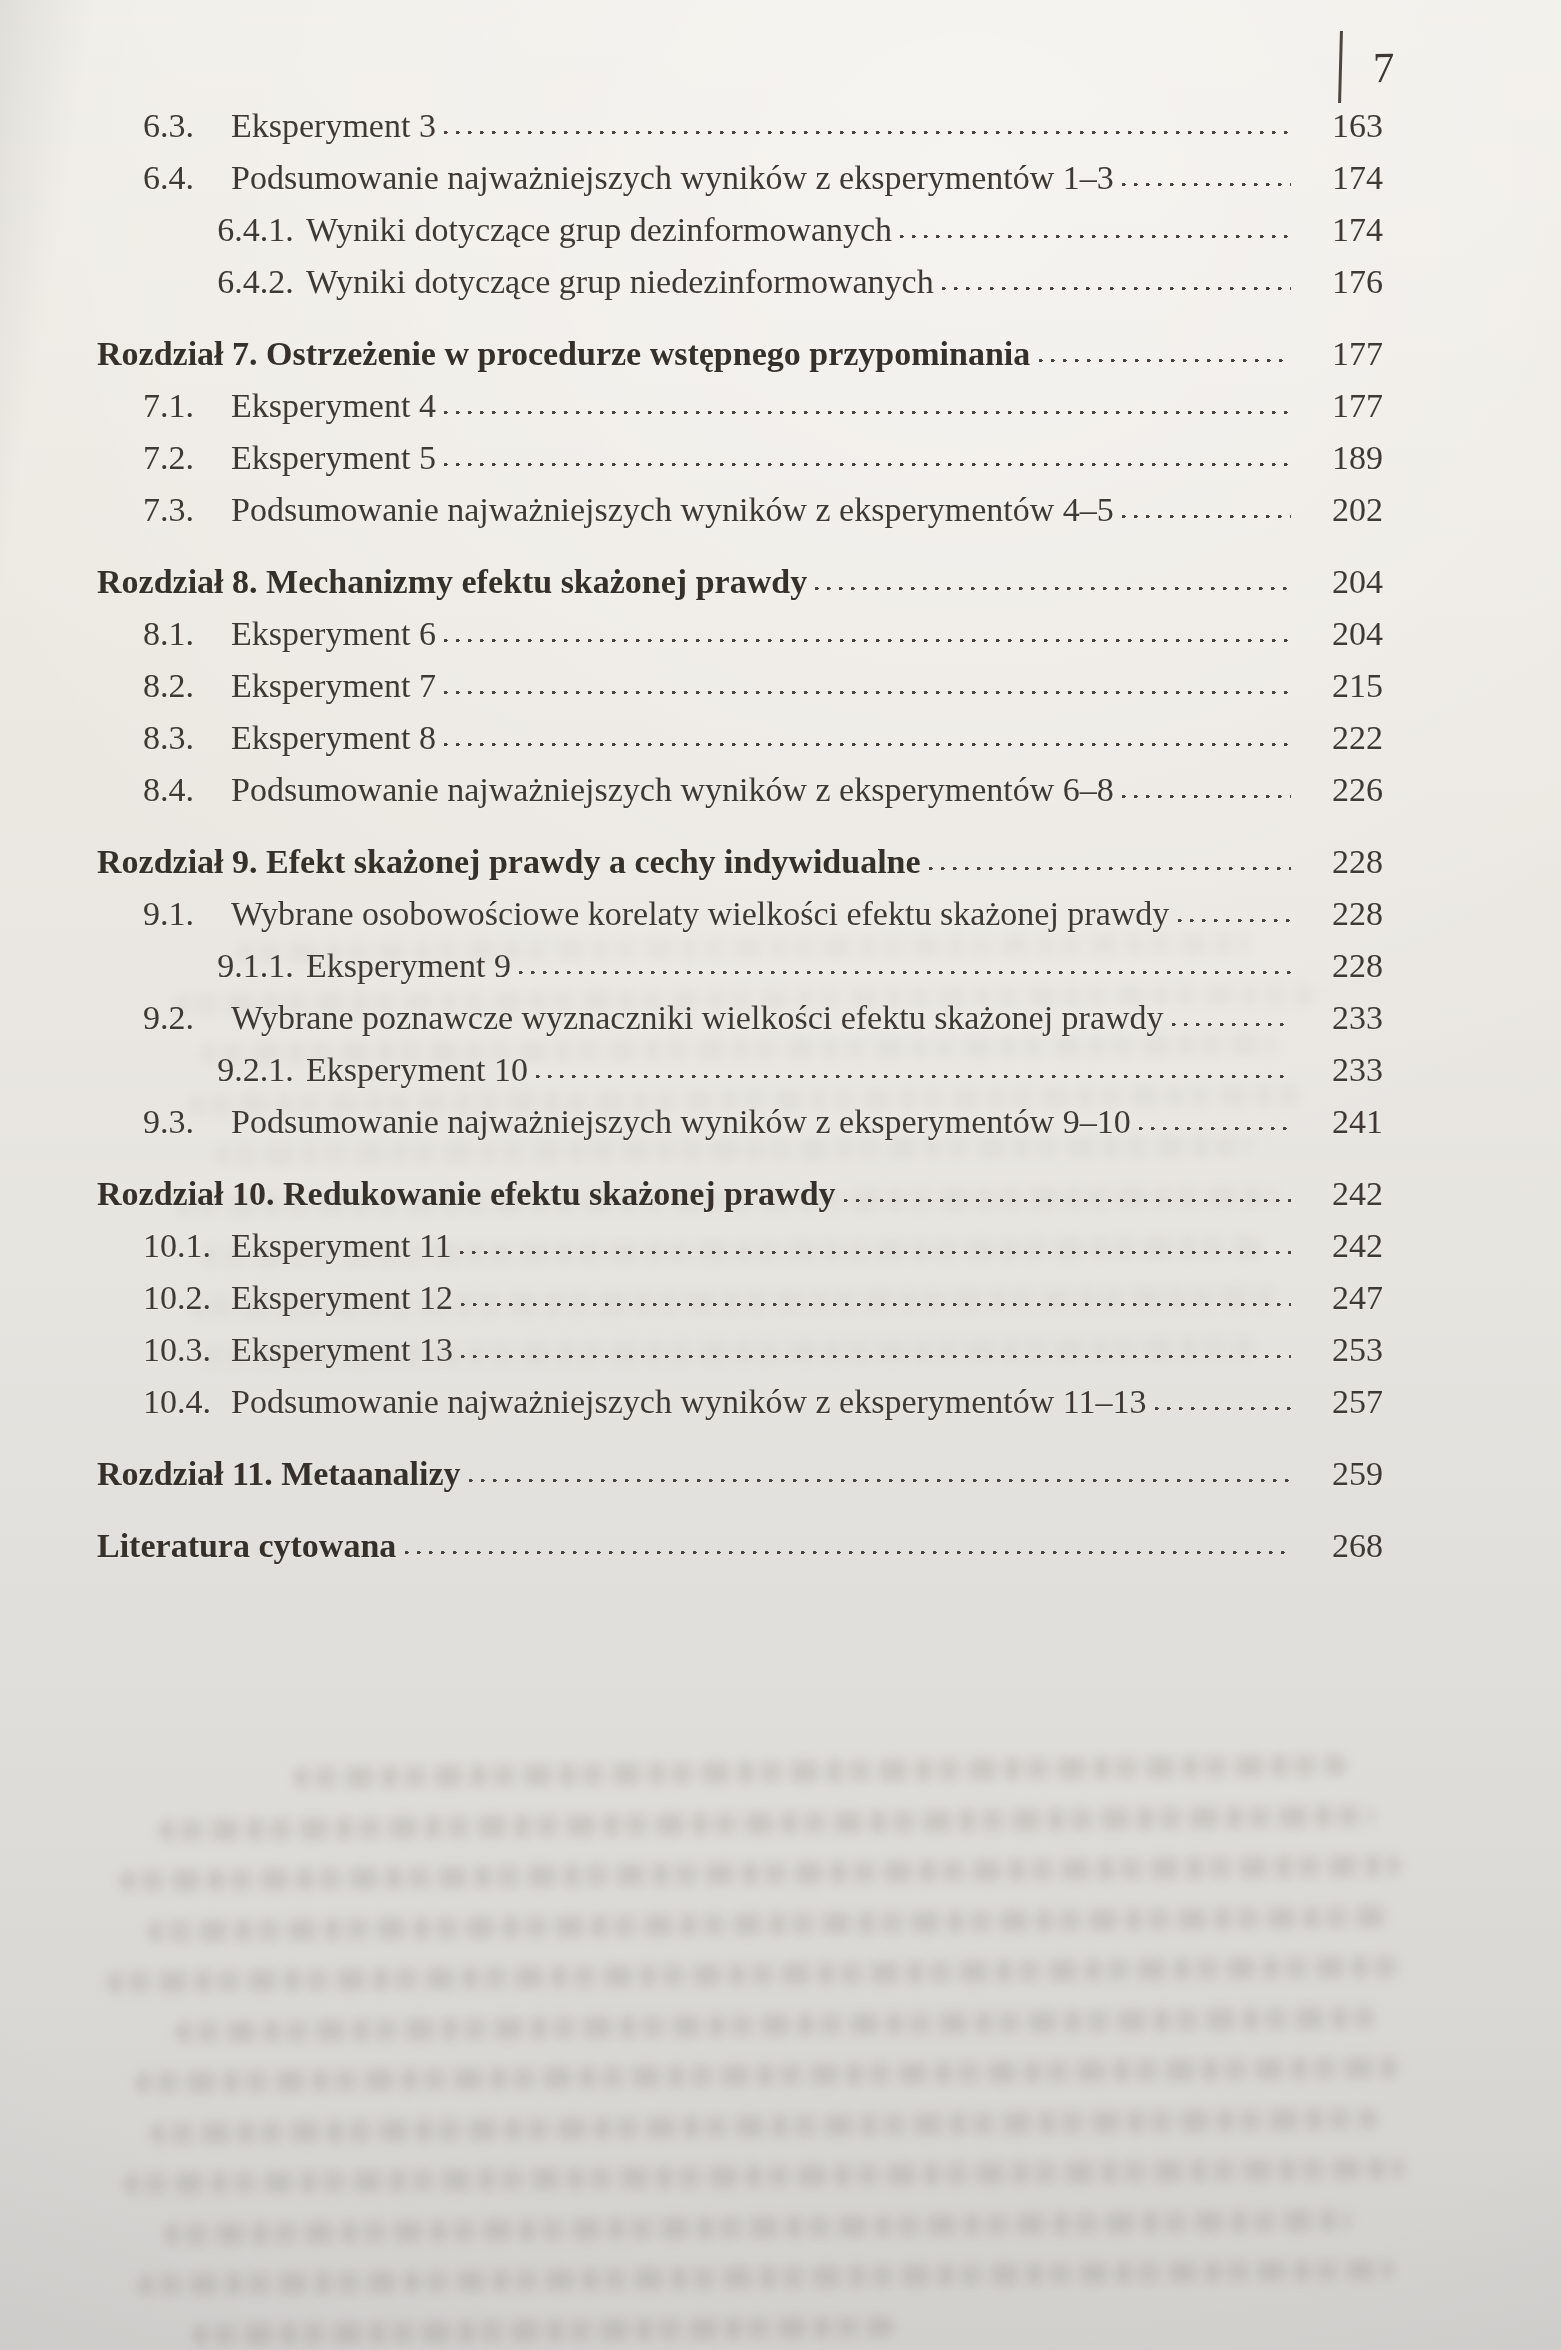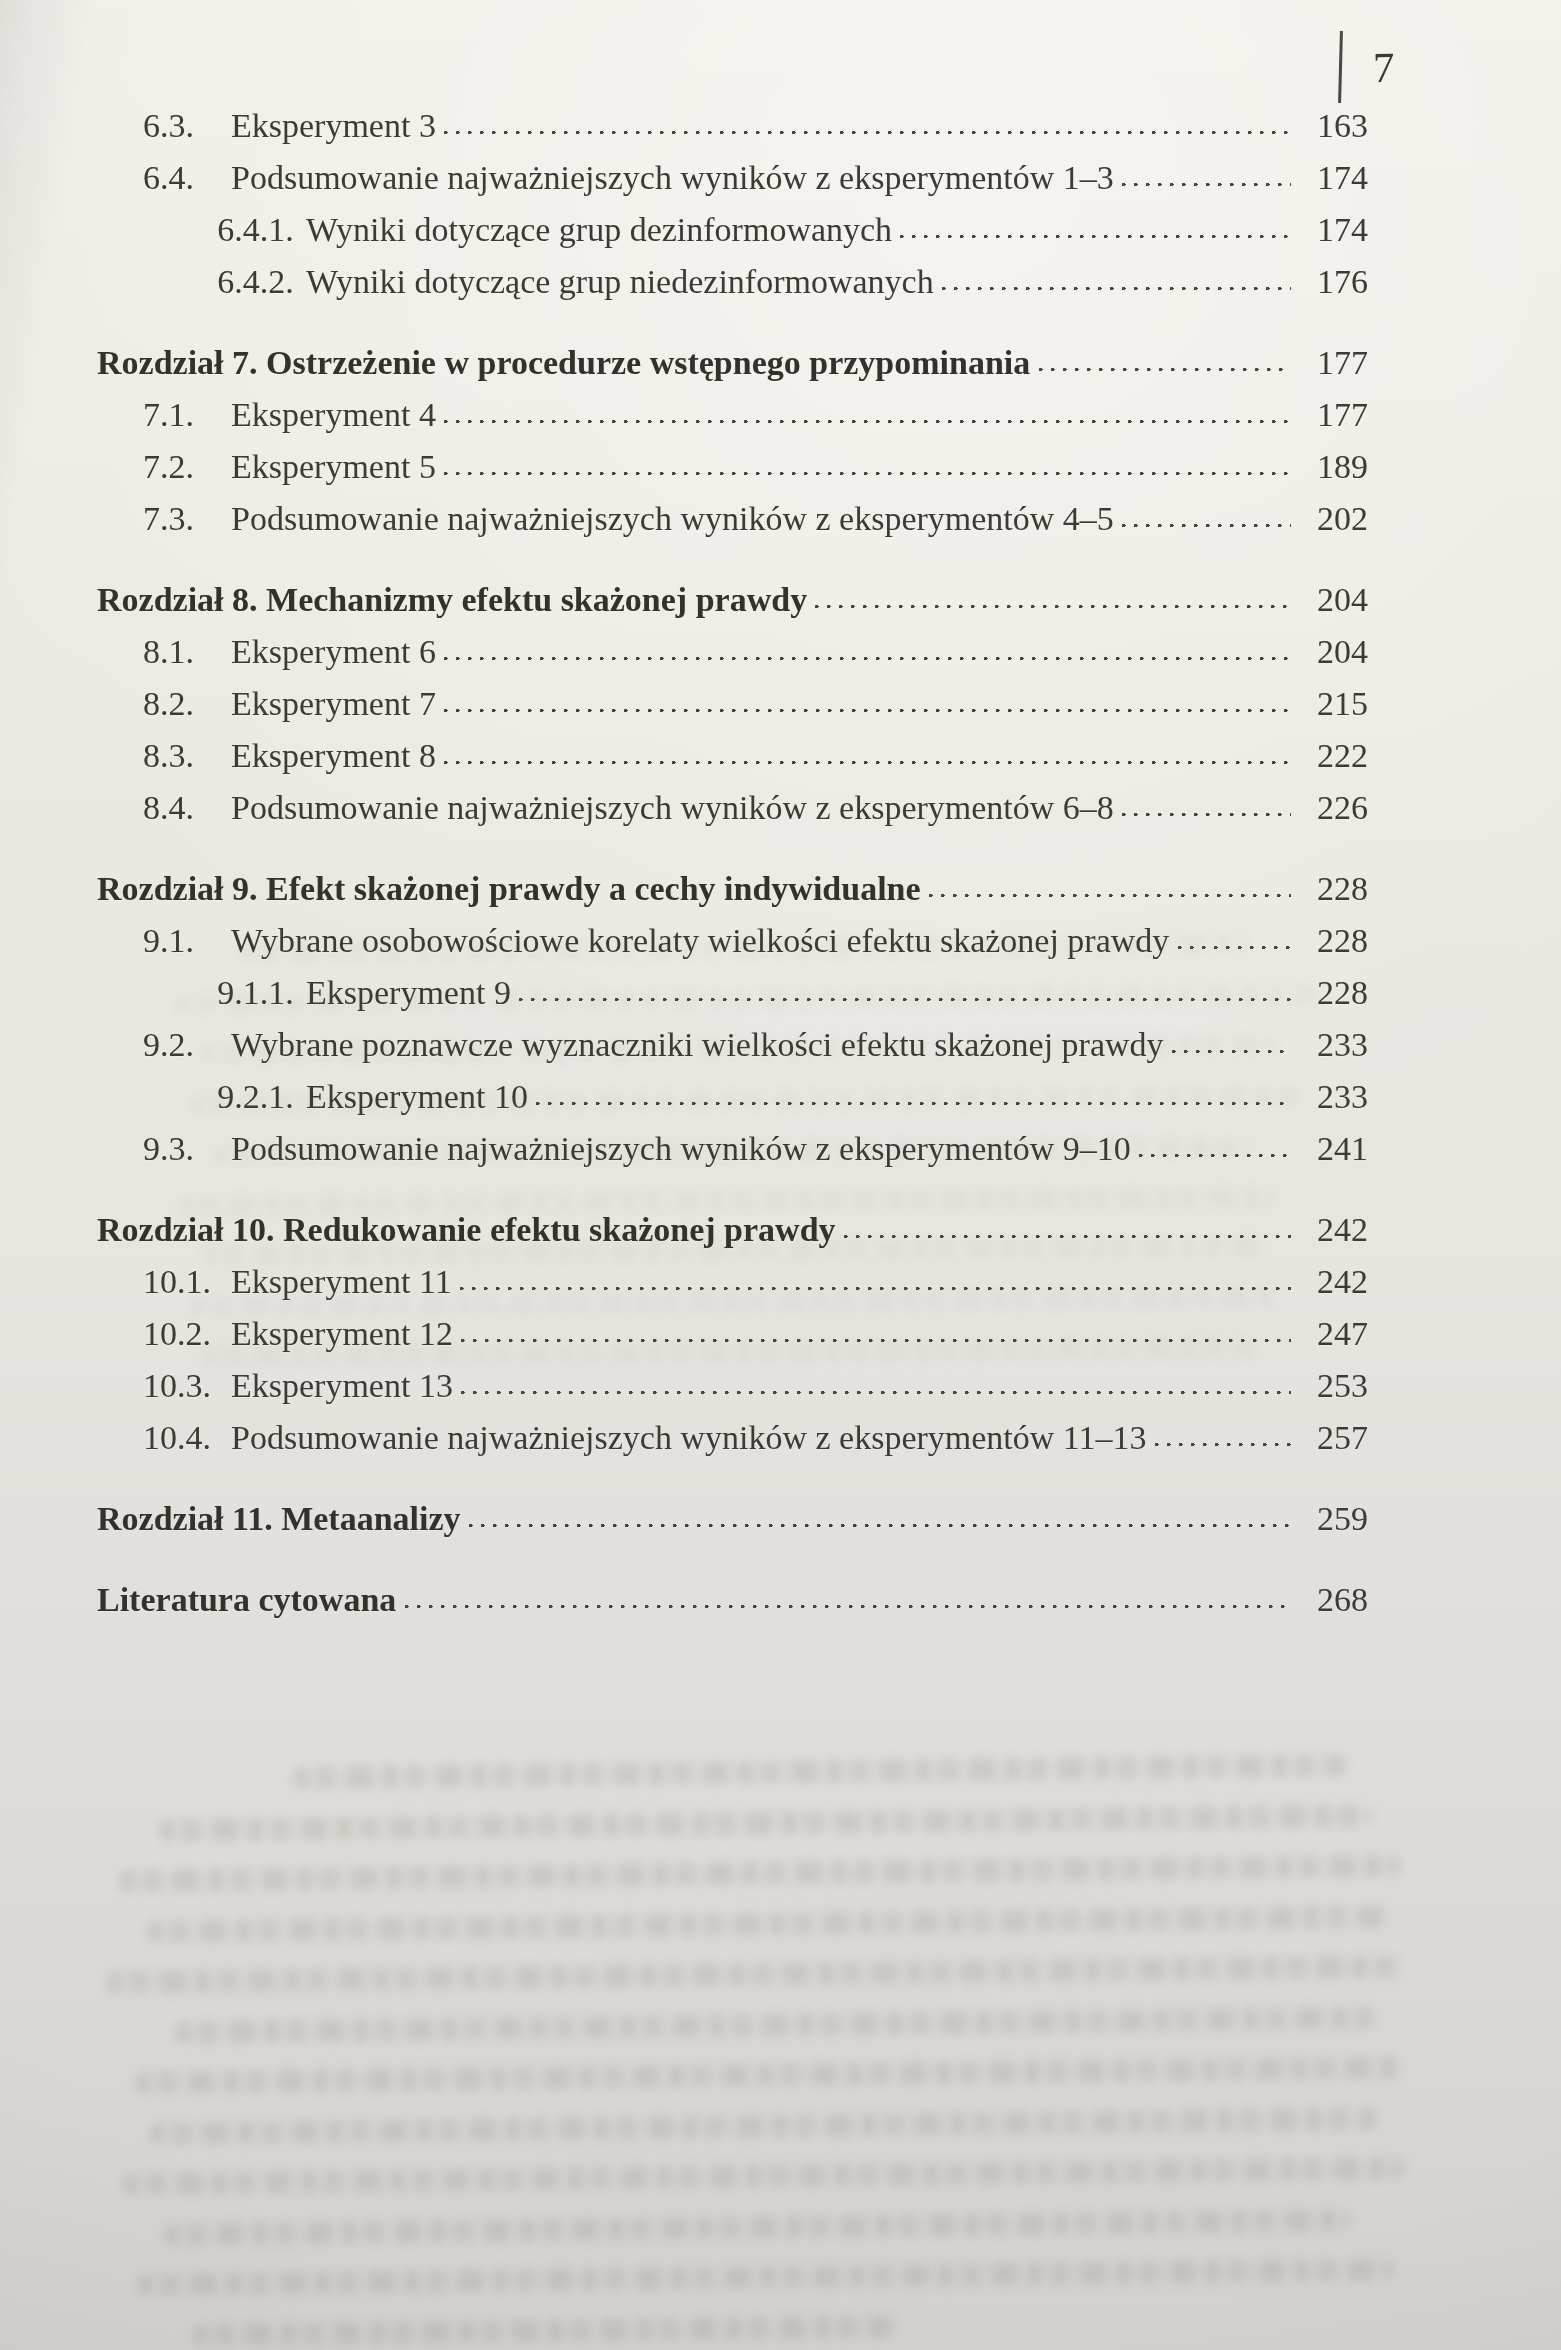--- a/index.html
+++ b/index.html
@@ -67,24 +67,24 @@
     background-image: radial-gradient(circle at 2.8px 2.8px, #49433c 1.7px, rgba(73,67,60,0) 2px);
     background-size: 12px 5.5px;
     background-repeat: repeat-x;
     background-position: left bottom;
     position: relative;
     top: -1.8px;
   }
   .row .page {
     flex: none;
     width: 81px;
-    text-align: center;
+    text-align: right;
     white-space: nowrap;
   }
-  .row.l1 { font-weight: bold; color: #35302a; margin-top: 29px; }
+  .row.l1 { font-weight: bold; color: #35302a; margin-top: 20px; }
   .row.l1 .page { font-weight: normal; color: #3e3933; }
   .row.l2 { padding-left: 46px; }
   .row.l2 .num { width: 88px; }
   .row.l3 { padding-left: 108px; }
   .row.l3 .num { width: 101px; text-align: center; }
 
   
   .bleed {
     position: absolute;
     z-index: 0;

